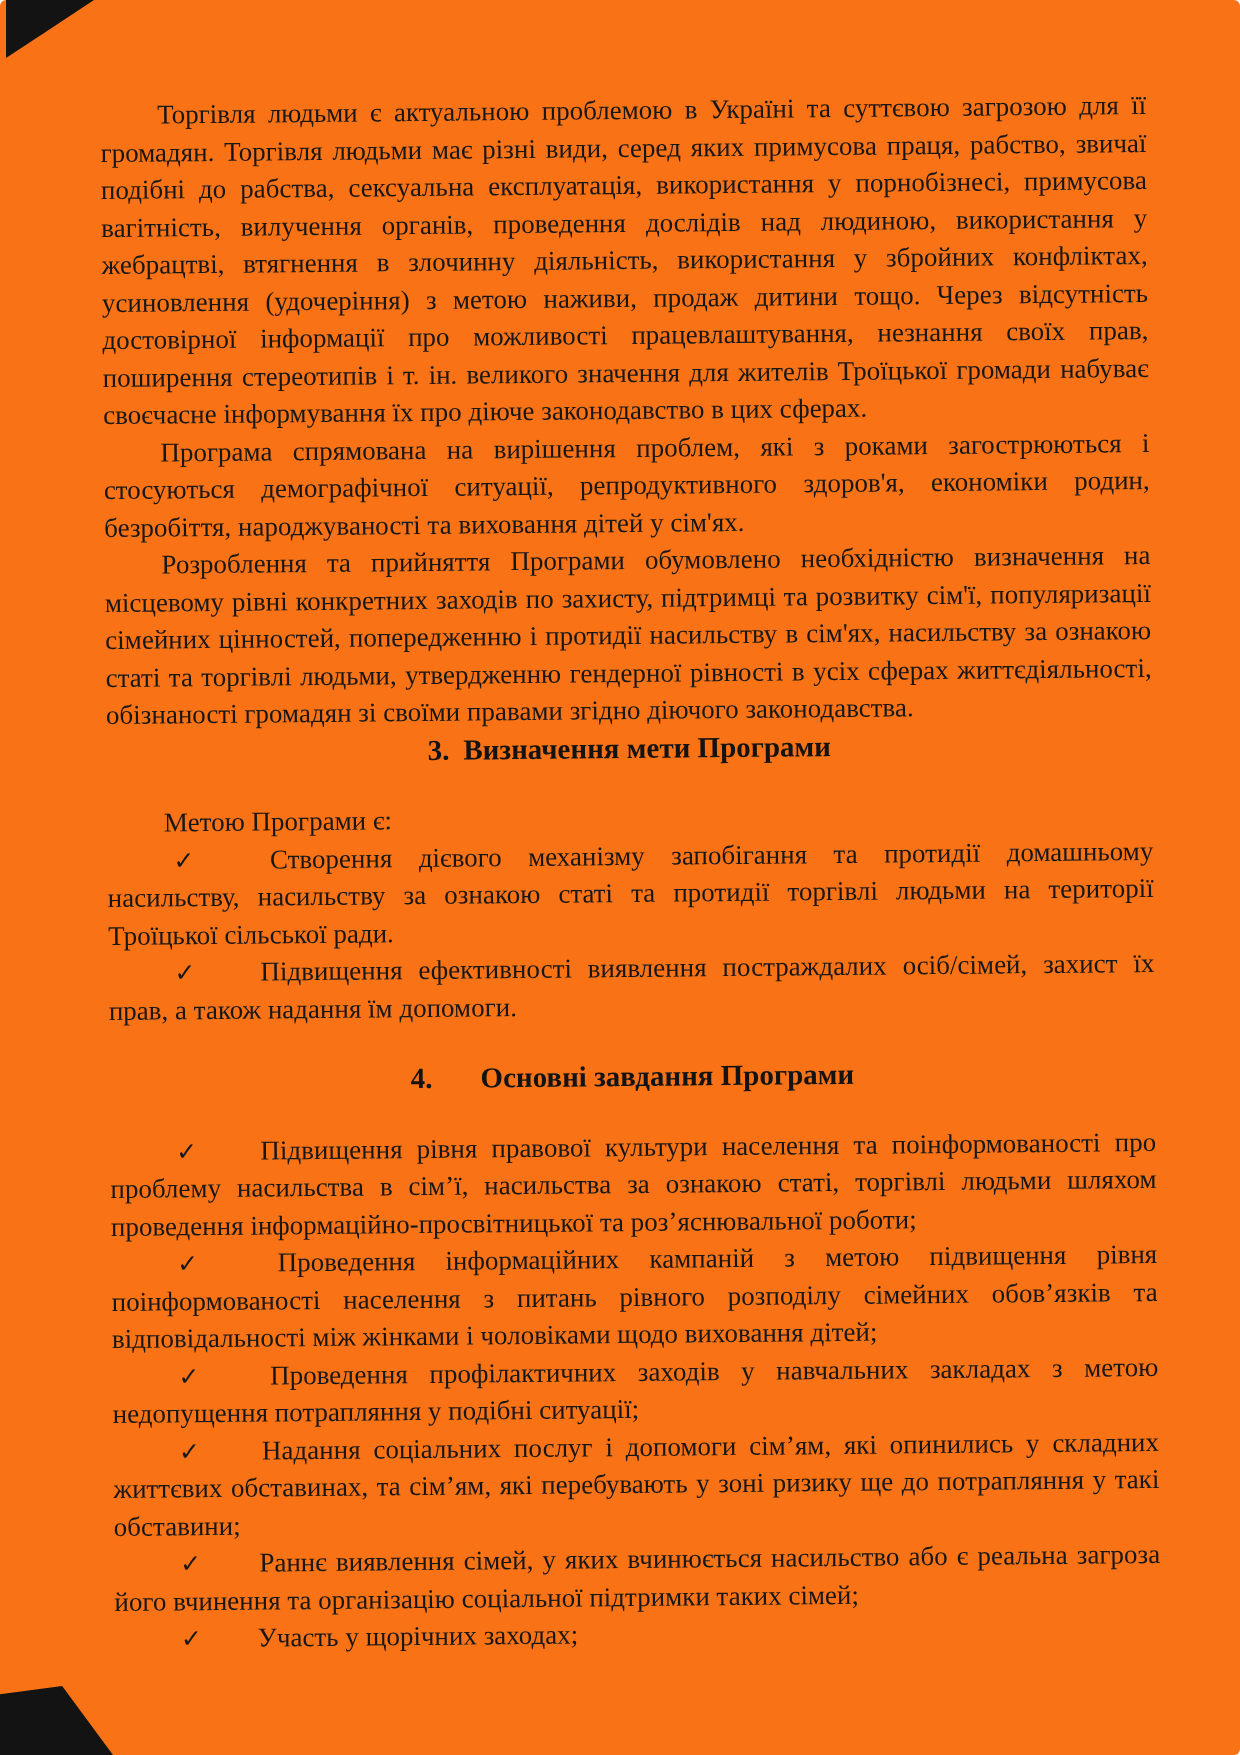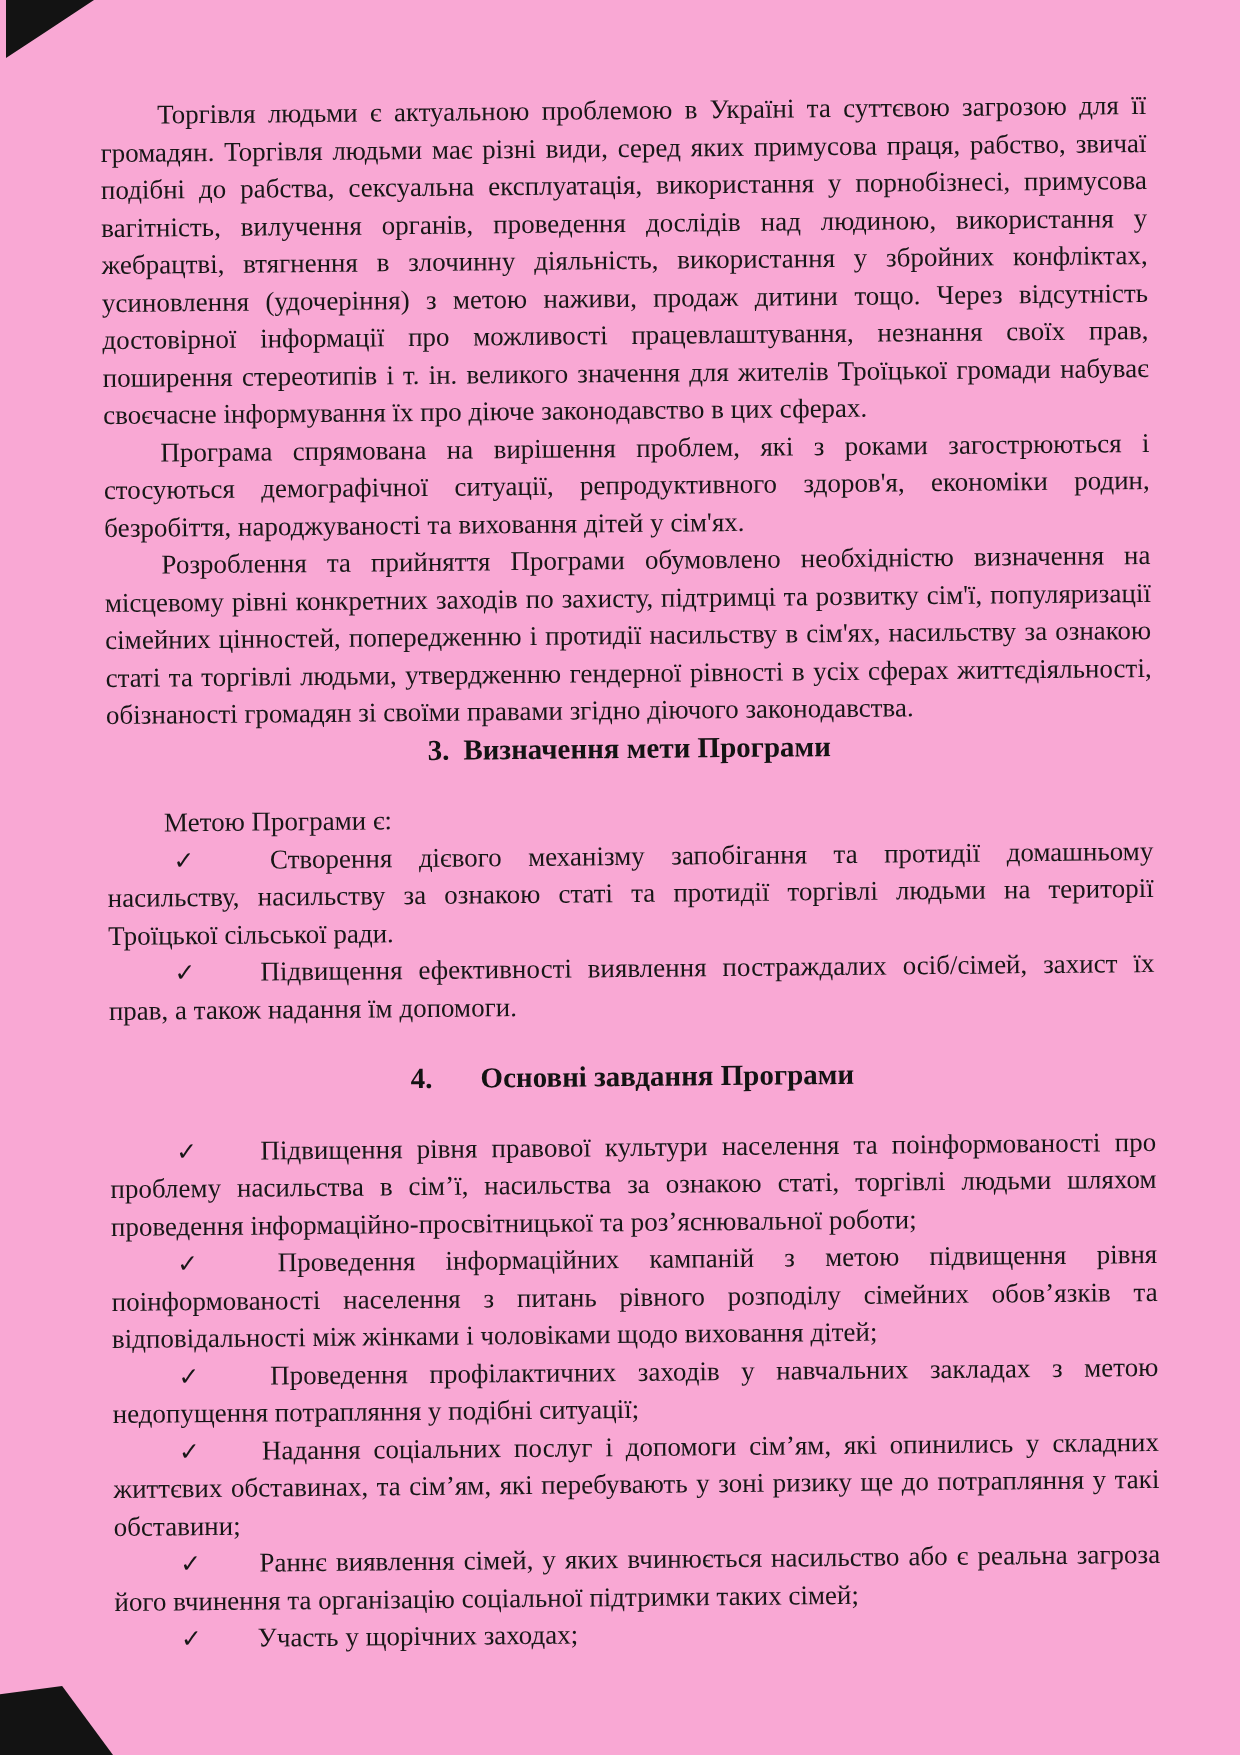--- a/index.html
+++ b/index.html
@@ -4,21 +4,22 @@
 <style>
   html,body{margin:0;padding:0;}
   body{
     width:1240px;height:1755px;
     background:#ffffff;
     position:relative;
     overflow:hidden;
   }
   .page{
     position:absolute;inset:0;
-    background:#f9a8d4;
+    background:#f97316;
+    border-radius:6px;
   }
   
   .corner{position:absolute;background:#131313;}
   .corner-tl{
     left:6px;top:0;width:88px;height:58px;
     clip-path:polygon(0 0,100% 0,45% 55%,0 100%);
   }
   .corner-bl{
     left:0;top:1686px;width:113px;height:69px;
     clip-path:polygon(0 12%,55% 0,100% 100%,0 100%);

